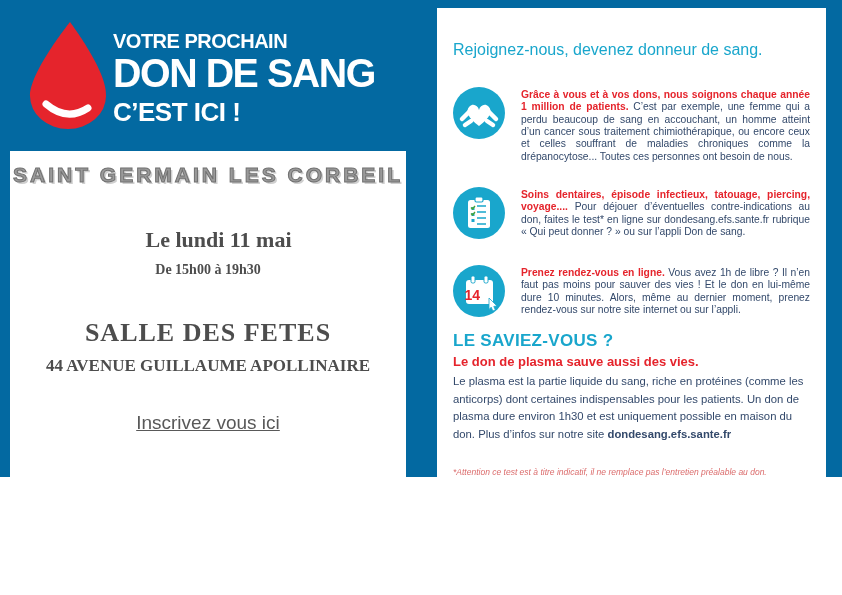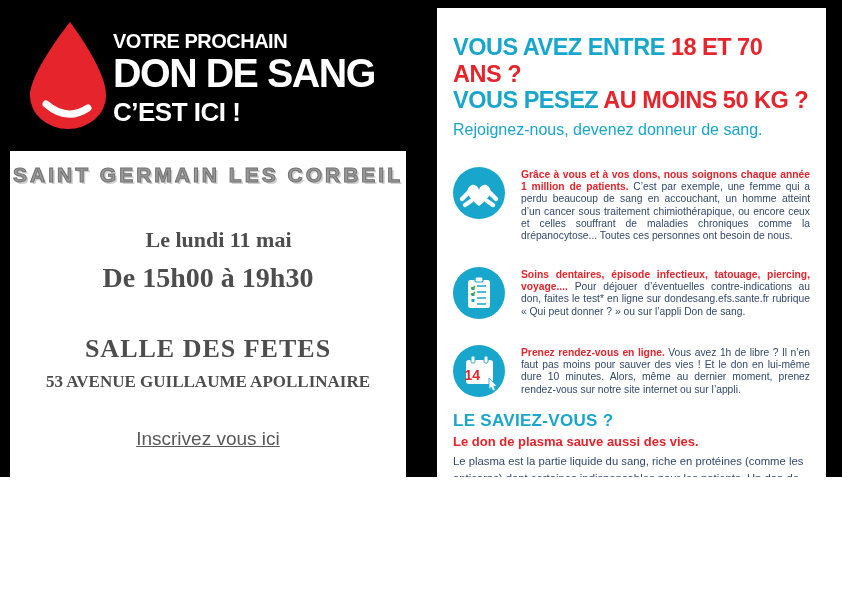--- a/index.html
+++ b/index.html
@@ -1,34 +1,34 @@
 <!DOCTYPE html>
 <html><head>
 <meta charset="utf-8">
 <style>
   * { margin:0; padding:0; box-sizing:border-box; }
   html,body { width:842px; height:595px; }
   body { font-family:"Liberation Sans", sans-serif; }
-  .page { position:relative; width:842px; height:477px; background:#000000; overflow:hidden; }
+  .page { position:relative; width:842px; height:477px; background:#0369a1; overflow:hidden; }
 
   
   .drop-logo { position:absolute; left:24px; top:20px; }
   .brand { position:absolute; left:113px; top:30px; color:#fff; font-weight:bold; }
   .brand .l1 { font-size:20px; letter-spacing:-0.5px; }
   .brand .l2 { font-size:41px; letter-spacing:-1.5px; line-height:1.02; transform:scaleX(0.96); transform-origin:left; }
   .brand .l3 { font-size:26px; letter-spacing:-0.5px; margin-top:2px; }
 
   
   .event-card { position:absolute; left:10px; top:151px; width:396px; height:351px; background:#fff;
     display:flex; flex-direction:column; align-items:center; text-align:center; }
   .event-city { margin-top:12px; font-size:21px; font-weight:bold; letter-spacing:3px; color:#9a9a9a;
     -webkit-text-stroke:1px #707070; text-shadow:2px 2px 0 #cfcfcf; }
   .event-serif { font-family:"Liberation Serif", serif; font-weight:bold; color:#4d4d4d; }
   .event-date { margin-top:40px; font-size:22px;margin-left:21px; }
-  .event-time { margin-top:9px; font-size:28px; }
+  .event-time { margin-top:9px; font-size:14px; }
   .event-venue { margin-top:40px; font-size:26px; letter-spacing:1px; }
   .event-address { margin-top:8px; font-size:17px; }
   .event-link { margin-top:36px; font-size:19px; color:#595959; text-decoration:underline; cursor:pointer; }
 
   
   .info-panel { position:absolute; left:437px; top:8px; width:389px; height:500px; background:#fff; padding:26px 16px 0 16px; }
   .info-title { font-size:23.5px; font-weight:bold; line-height:1.13; letter-spacing:-0.5px; }
   .teal-txt { color:#19A6CC; }
   .red-txt { color:#E5242C; }
   .info-subtitle { margin-top:7px; font-size:16px; font-weight:normal; color:#19A6CC; }
@@ -86,29 +86,25 @@
     <div class="l1">VOTRE PROCHAIN</div>
     <div class="l2">DON DE SANG</div>
     <div class="l3">C’EST ICI !</div>
   </div>
 
   <div class="event-card">
     <div class="event-city">SAINT GERMAIN LES CORBEIL</div>
     <div class="event-serif event-date">Le lundi 11 mai</div>
     <div class="event-serif event-time">De 15h00 à 19h30</div>
     <div class="event-serif event-venue">SALLE DES FETES</div>
-    <div class="event-serif event-address">53 AVENUE GUILLAUME APOLLINAIRE</div>
+    <div class="event-serif event-address">44 AVENUE GUILLAUME APOLLINAIRE</div>
     <div class="event-link">Inscrivez vous ici</div>
   </div>
 
   <div class="info-panel">
-    <div class="info-title">
-      <span class="teal-txt">VOUS AVEZ ENTRE </span><span class="red-txt">18 ET 70 ANS ?</span><br>
-      <span class="teal-txt">VOUS PESEZ </span><span class="red-txt">AU MOINS 50 KG ?</span>
-    </div>
     <div class="info-subtitle">Rejoignez-nous, devenez donneur de sang.</div>
 
     <div class="items">
 
       <div class="item i1">
         <div class="item-icon">
           <svg width="52" height="52" viewBox="0 0 52 52">
             <circle cx="26" cy="26" r="26" fill="#19A6CC"></circle>
             <path d="M26 39 C 15 31, 12 24, 16.5 19.5 c 3.5-3.5 8.5-1 9.5 3.5 c 1-4.5 6-7 9.5-3.5 C 40 24, 37 31, 26 39 Z" fill="#fff"></path>
             <path d="M9 32 l7-7 M43 32 l-7-7" stroke="#fff" stroke-width="4.5" stroke-linecap="round"></path>

